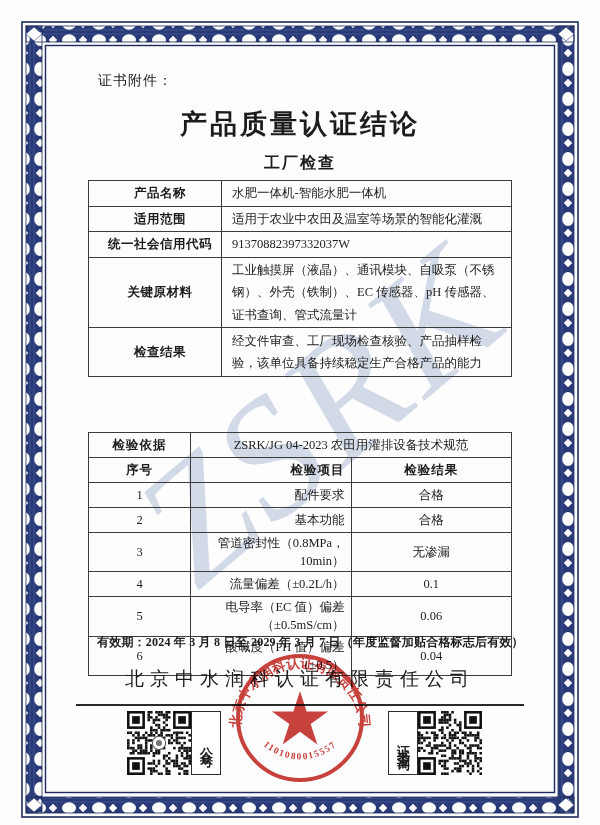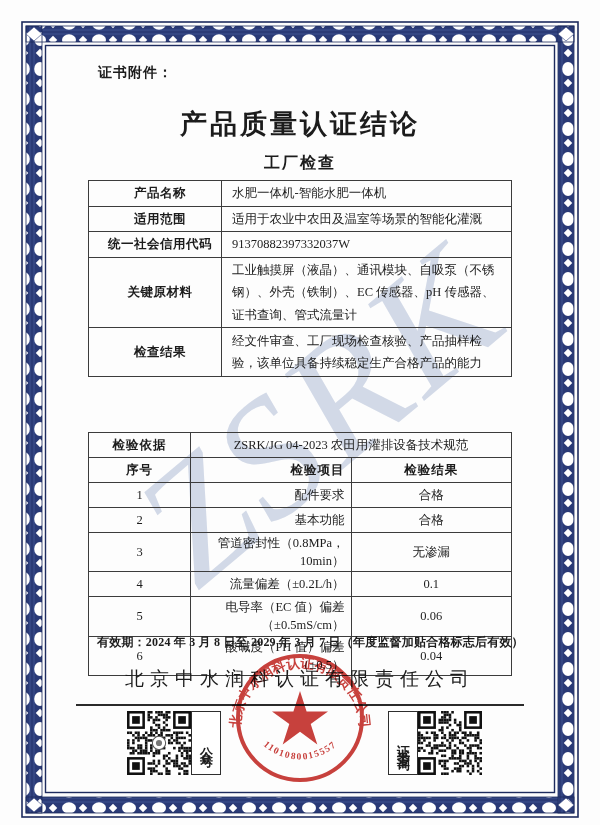--- a/index.html
+++ b/index.html
@@ -2,21 +2,21 @@
 <html><head>
 <meta charset="utf-8">
 <style>
   html,body{margin:0;padding:0;background:#e9e9e9;}
   .certificate{
     position:relative;width:600px;height:825px;background:#fdfdfd;
     font-family:"Liberation Serif","DejaVu Serif",serif;color:#1c1c1c;
     overflow:hidden;margin:0 auto;
   }
   .abs{position:absolute;}
-  .attachment{left:98px;top:64px;font-size:14px;font-weight:700;letter-spacing:1px;}
+  .attachment{left:98px;top:72px;font-size:14px;font-weight:400;letter-spacing:1px;}
   .main-title{left:0;top:106px;width:600px;text-align:center;font-size:27px;font-weight:700;letter-spacing:3px;}
   .section-heading{left:0;width:600px;text-align:center;font-size:16px;font-weight:700;letter-spacing:2px;}
   .h-factory{top:153px;}
   .h-sampling{top:403px;}
 
   table{border-collapse:collapse;table-layout:fixed;}
   td{border:1px solid #3c3c3c;font-size:12.5px;line-height:1.45;padding:1px 6px;vertical-align:middle;}
   .t1{left:88px;top:180px;width:424px;}
   .t1 td.lbl{width:110px;text-align:center;font-weight:700;letter-spacing:.5px;padding-left:16px;}
   .t1 td.val{text-align:left;padding-left:10px;line-height:1.8;margin-top:28px;}

